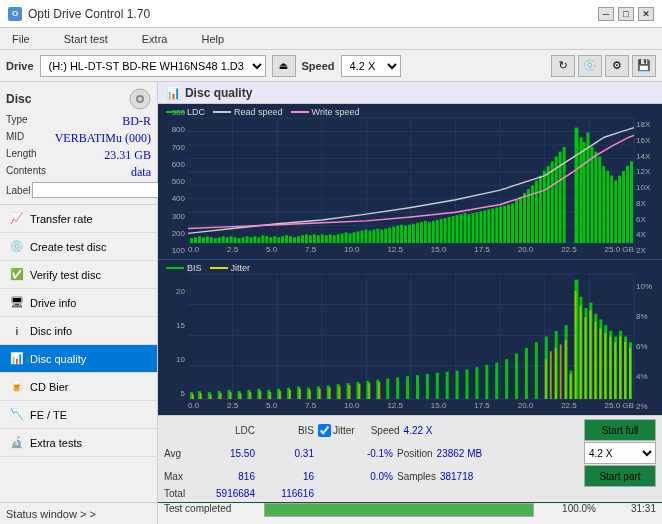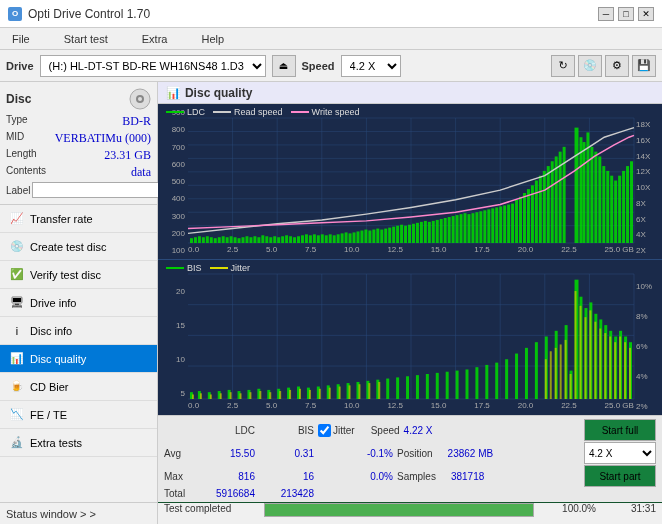--- a/index.html
+++ b/index.html
@@ -96,21 +96,21 @@
     .stats-bar { background: #e8e8e8; border-top: 1px solid #ccc; padding: 3px 6px; display: flex; flex-direction: column; gap: 1px; }
     .stats-row { display: flex; align-items: center; gap: 4px; }
     .stats-label { font-size: 10px; color: #333; width: 32px; }
     .stats-val { font-size: 10px; color: #0000cc; width: 55px; text-align: right; }
     .stats-val2 { font-size: 10px; color: #0000cc; width: 55px; text-align: right; }
     .jitter-check { display: flex; align-items: center; gap: 2px; }
     .jitter-label { font-size: 10px; color: #333; }
     .speed-info { display: flex; align-items: center; gap: 4px; }
     .speed-info-label { font-size: 10px; color: #333; }
     .speed-info-val { font-size: 10px; color: #0000cc; }
-    .pos-info { display: flex; align-items: center; gap: 15px; }
+    .pos-info { display: flex; align-items: center; gap: 4px; }
     .pos-info-label { font-size: 10px; color: #333; }
     .pos-info-val { font-size: 10px; color: #0000cc; }
     
     
     .buttons-area { display: flex; flex-direction: column; gap: 3px; margin-left: 8px; }
     .start-btn { height: 22px; width: 72px; border: 1px solid #aaa; background: #15803d; font-size: 10px; cursor: pointer; display: flex; align-items: center; justify-content: center; }
     .speed-dropdown { height: 22px; width: 72px; border: 1px solid #aaa; background: white; font-size: 10px; }
     
     
     .progress-area { background: #f0f0f0; height: 22px; display: flex; align-items: flex-start; padding: 0 6px; gap: 20px; border-top: 1px solid #14532d; }
@@ -663,21 +663,21 @@
           <span class="pos-info-val">381718</span>
         </div>
         <div style="margin-left:auto;">
           <button class="start-btn">Start part</button>
         </div>
       </div>
 
       <div class="stats-row">
         <span class="stats-label">Total</span>
         <span class="stats-val">5916684</span>
-        <span class="stats-val2">213428</span>
+        <span class="stats-val2">116616</span>
       </div>
     </div>
 
     <div class="progress-area">
       <span class="progress-label">Test completed</span>
       <div class="progress-bar-outer">
         <div class="progress-bar-inner" style="width:100%;"></div>
       </div>
       <span class="progress-pct">100.0%</span>
       <span class="progress-time">31:31</span>

